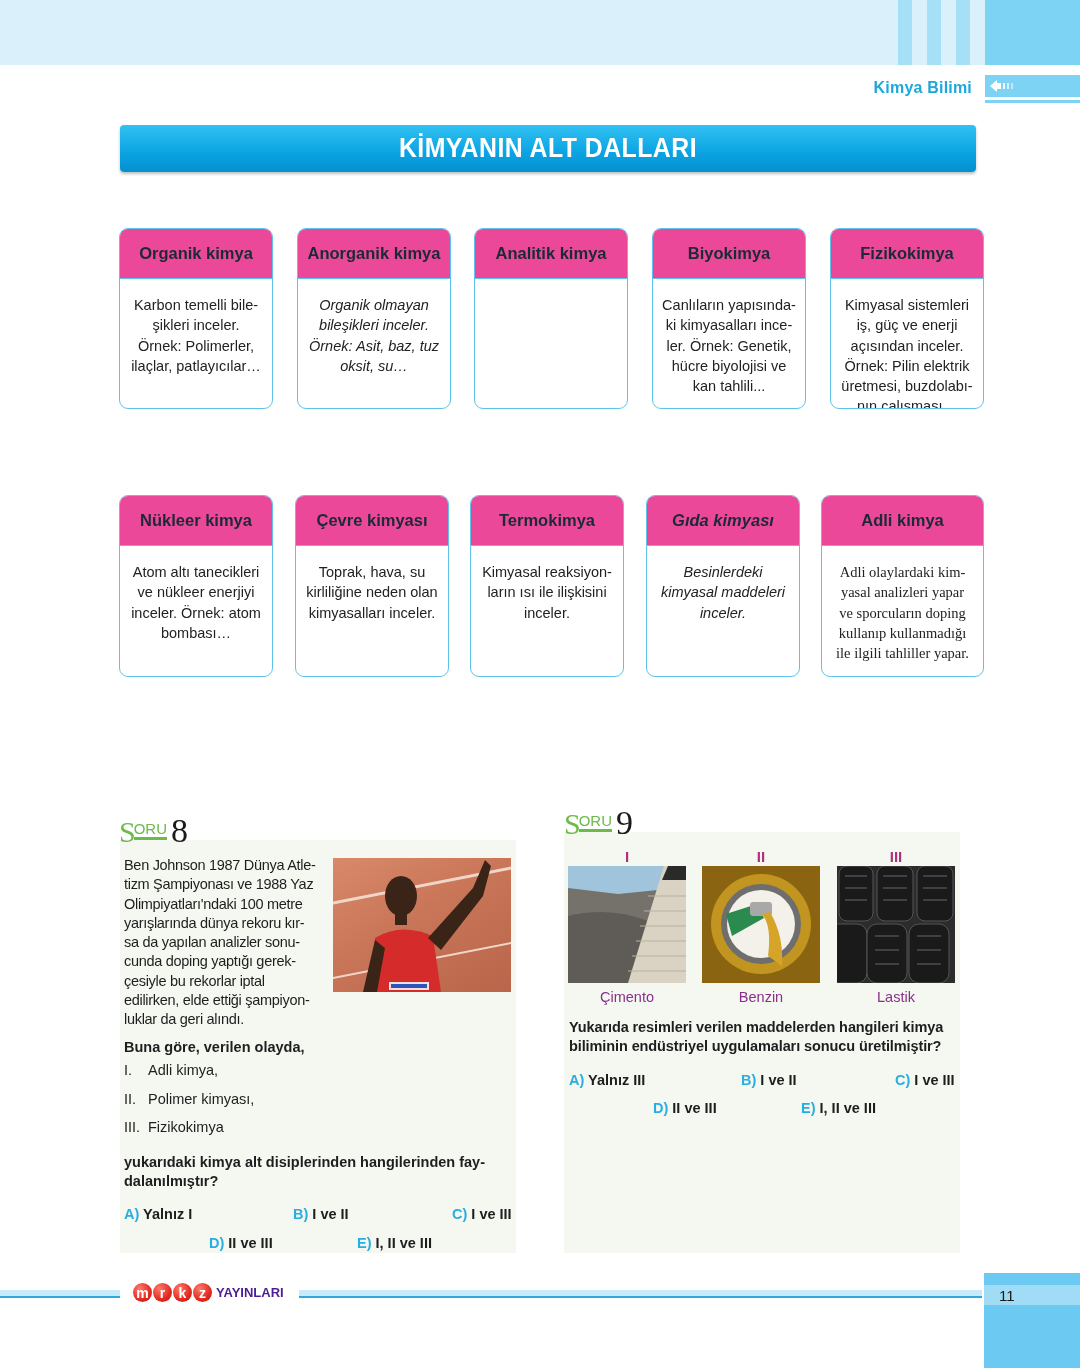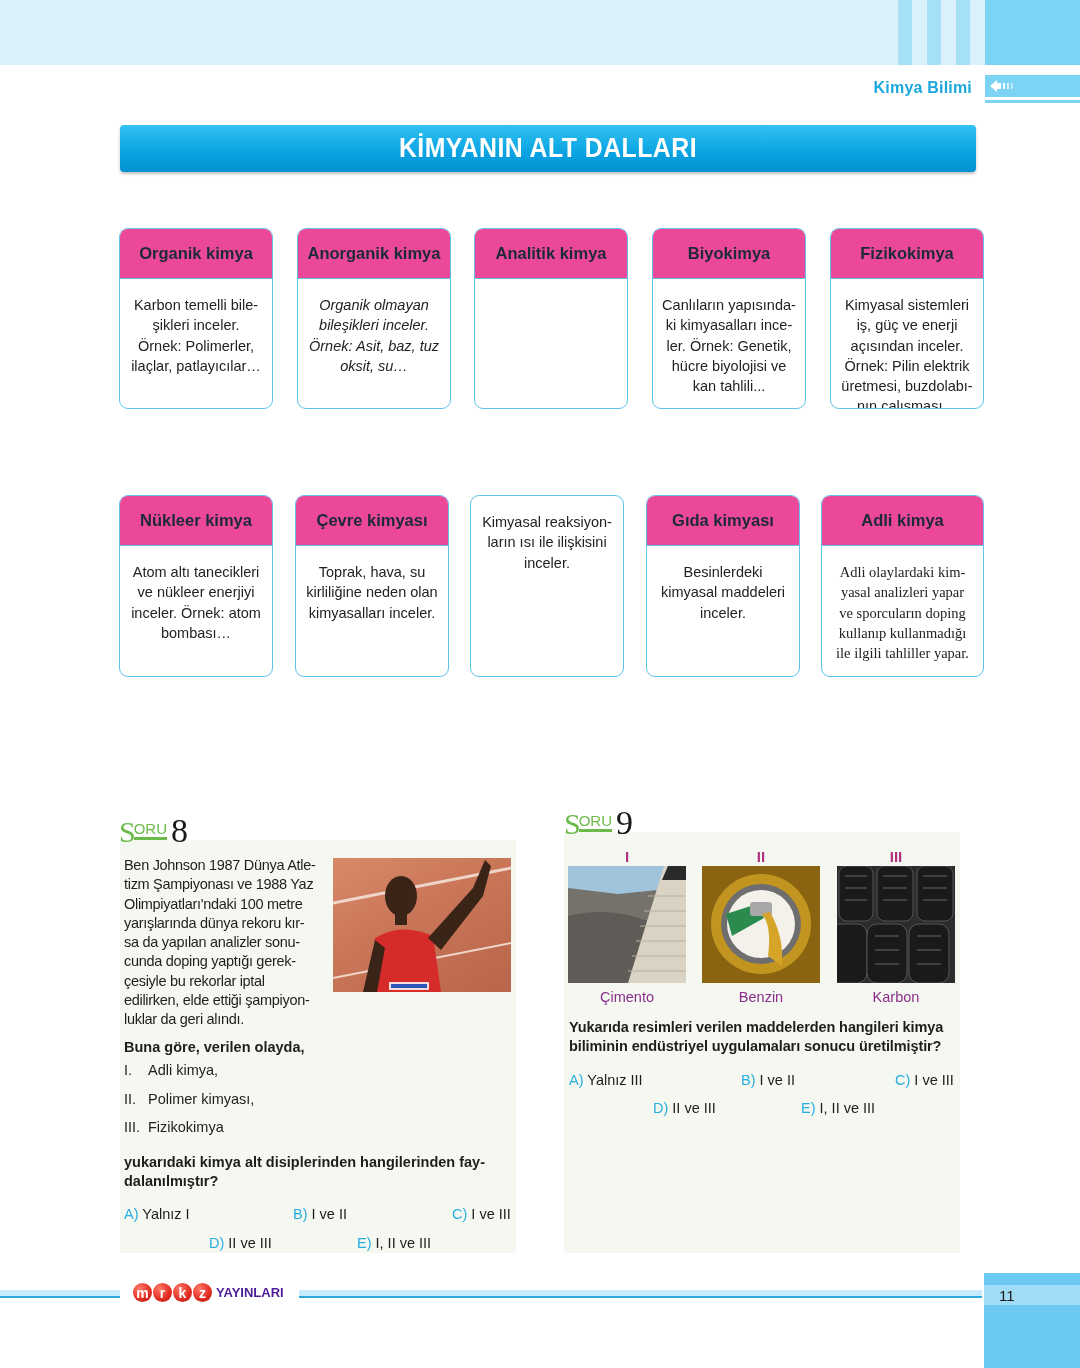--- a/index.html
+++ b/index.html
@@ -29,21 +29,21 @@
   .q-panel { position: absolute; background: #f5f7f1; }
   .soru-logo { position: absolute; display: flex; align-items: flex-end; }
   .soru-s { font-family: "Liberation Serif", serif; font-size: 30px; color: #6cbb4a; line-height: 28px; }
   .soru-oru { font-family: "Liberation Sans", sans-serif; font-size: 15px; color: #6cbb4a; line-height: 16px; margin-left: -2px; margin-bottom: 6px; border-bottom: 3px solid #6cbb4a; padding-bottom: 0px; }
   .soru-num { font-family: "Liberation Serif", serif; font-size: 34px; color: #1a1a1a; margin-left: 4px; line-height: 30px; }
 
   .q-text { position: absolute; font-size: 14.5px; line-height: 19.3px; color: #1e1e1e; letter-spacing: -0.3px; }
   .q-bold { position: absolute; font-size: 14.5px; font-weight: bold; line-height: 19px; color: #1e1e1e; }
   .roman { position: absolute; font-size: 14.5px; color: #1e1e1e; }
   .roman .num { display: inline-block; width: 24px; }
-  .opt { position: absolute; font-size: 14.5px; color: #1e1e1e; }
+  .opt { position: absolute; font-size: 14.5px; color: #1e1e1e; font-weight: bold; }
   .opt .letter { color: #29aee0; }
 
   .photo { position: absolute; overflow: hidden; }
   .img-caption { position: absolute; font-size: 14.5px; color: #8a2f8c; text-align: center; width: 118px; }
   .img-roman { position: absolute; font-size: 15px; font-weight: bold; color: #b0307e; text-align: center; width: 118px; }
 
   
   .foot-line { position: absolute; height: 8px; background: #c7ebfa; border-bottom: 2px solid #2fa8db; }
   .pub-logo { position: absolute; left: 133px; top: 1283px; display: flex; align-items: center; }
   .ball { width: 19px; height: 19px; border-radius: 50%; background: radial-gradient(circle at 35% 30%, #ff7a6a, #e12a20 60%, #b8160f); color: #fff; font-size: 14px; font-weight: bold; display: flex; align-items: center; justify-content: center; margin-right: 1px; line-height: 1; }
@@ -117,25 +117,26 @@
 inceler. Örnek: atom
 bombası…</div>
 </div>
 <div class="card" style="left:295px;top:495px;height:182px;">
   <div class="card-head">Çevre kimyası</div>
   <div class="card-body" style="white-space:pre-line;">Toprak, hava, su
 kirliliğine neden olan
 kimyasalları inceler.</div>
 </div>
 <div class="card" style="left:470px;top:495px;height:182px;">
+  <div class="card-head">Termokimya</div>
   <div class="card-body" style="white-space:pre-line;">Kimyasal reaksiyon-
 ların ısı ile ilişkisini
 inceler.</div>
 </div>
-<div class="card" style="left:646px;top:495px;height:182px;">
+<div class="card" style="left:646px;top:495px;height:182px;font-style:italic;">
   <div class="card-head">Gıda kimyası</div>
   <div class="card-body" style="white-space:pre-line;">Besinlerdeki
 kimyasal maddeleri
 inceler.</div>
 </div>
 <div class="card" style="left:821px;top:495px;height:182px;width:163px;">
   <div class="card-head">Adli kimya</div>
   <div class="card-body" style="white-space:pre-line;font-family:Liberation Serif, serif;">Adli olaylardaki kim-
 yasal analizleri yapar
 ve sporcuların doping
@@ -249,21 +250,21 @@
         <line x1="38" y1="98" x2="62" y2="98"></line>
       <line x1="80" y1="70" x2="104" y2="70"></line>
         <line x1="80" y1="84" x2="104" y2="84"></line>
         <line x1="80" y1="98" x2="104" y2="98"></line>
     </g>
   </svg>
 </div>
 
 <div class="img-caption" style="left:568px;top:989px;">Çimento</div>
 <div class="img-caption" style="left:702px;top:989px;">Benzin</div>
-<div class="img-caption" style="left:837px;top:989px;">Karbon</div>
+<div class="img-caption" style="left:837px;top:989px;">Lastik</div>
 
 <div class="q-bold" style="left:569px;top:1018px;width:392px;white-space:pre-line;letter-spacing:-0.1px;">Yukarıda resimleri verilen maddelerden hangileri kimya
 biliminin endüstriyel uygulamaları sonucu üretilmiştir?</div>
 <div class="opt" style="left:569px;top:1072px;"><span class="letter">A)</span> <span>Yalnız III</span></div>
 <div class="opt" style="left:741px;top:1072px;"><span class="letter">B)</span> <span>I ve II</span></div>
 <div class="opt" style="left:895px;top:1072px;"><span class="letter">C)</span> <span>I ve III</span></div>
 <div class="opt" style="left:653px;top:1100px;"><span class="letter">D)</span> <span>II ve III</span></div>
 <div class="opt" style="left:801px;top:1100px;"><span class="letter">E)</span> <span>I, II ve III</span></div>
 
 <div class="foot-line" style="left:0;top:1290px;width:120px;"></div>

